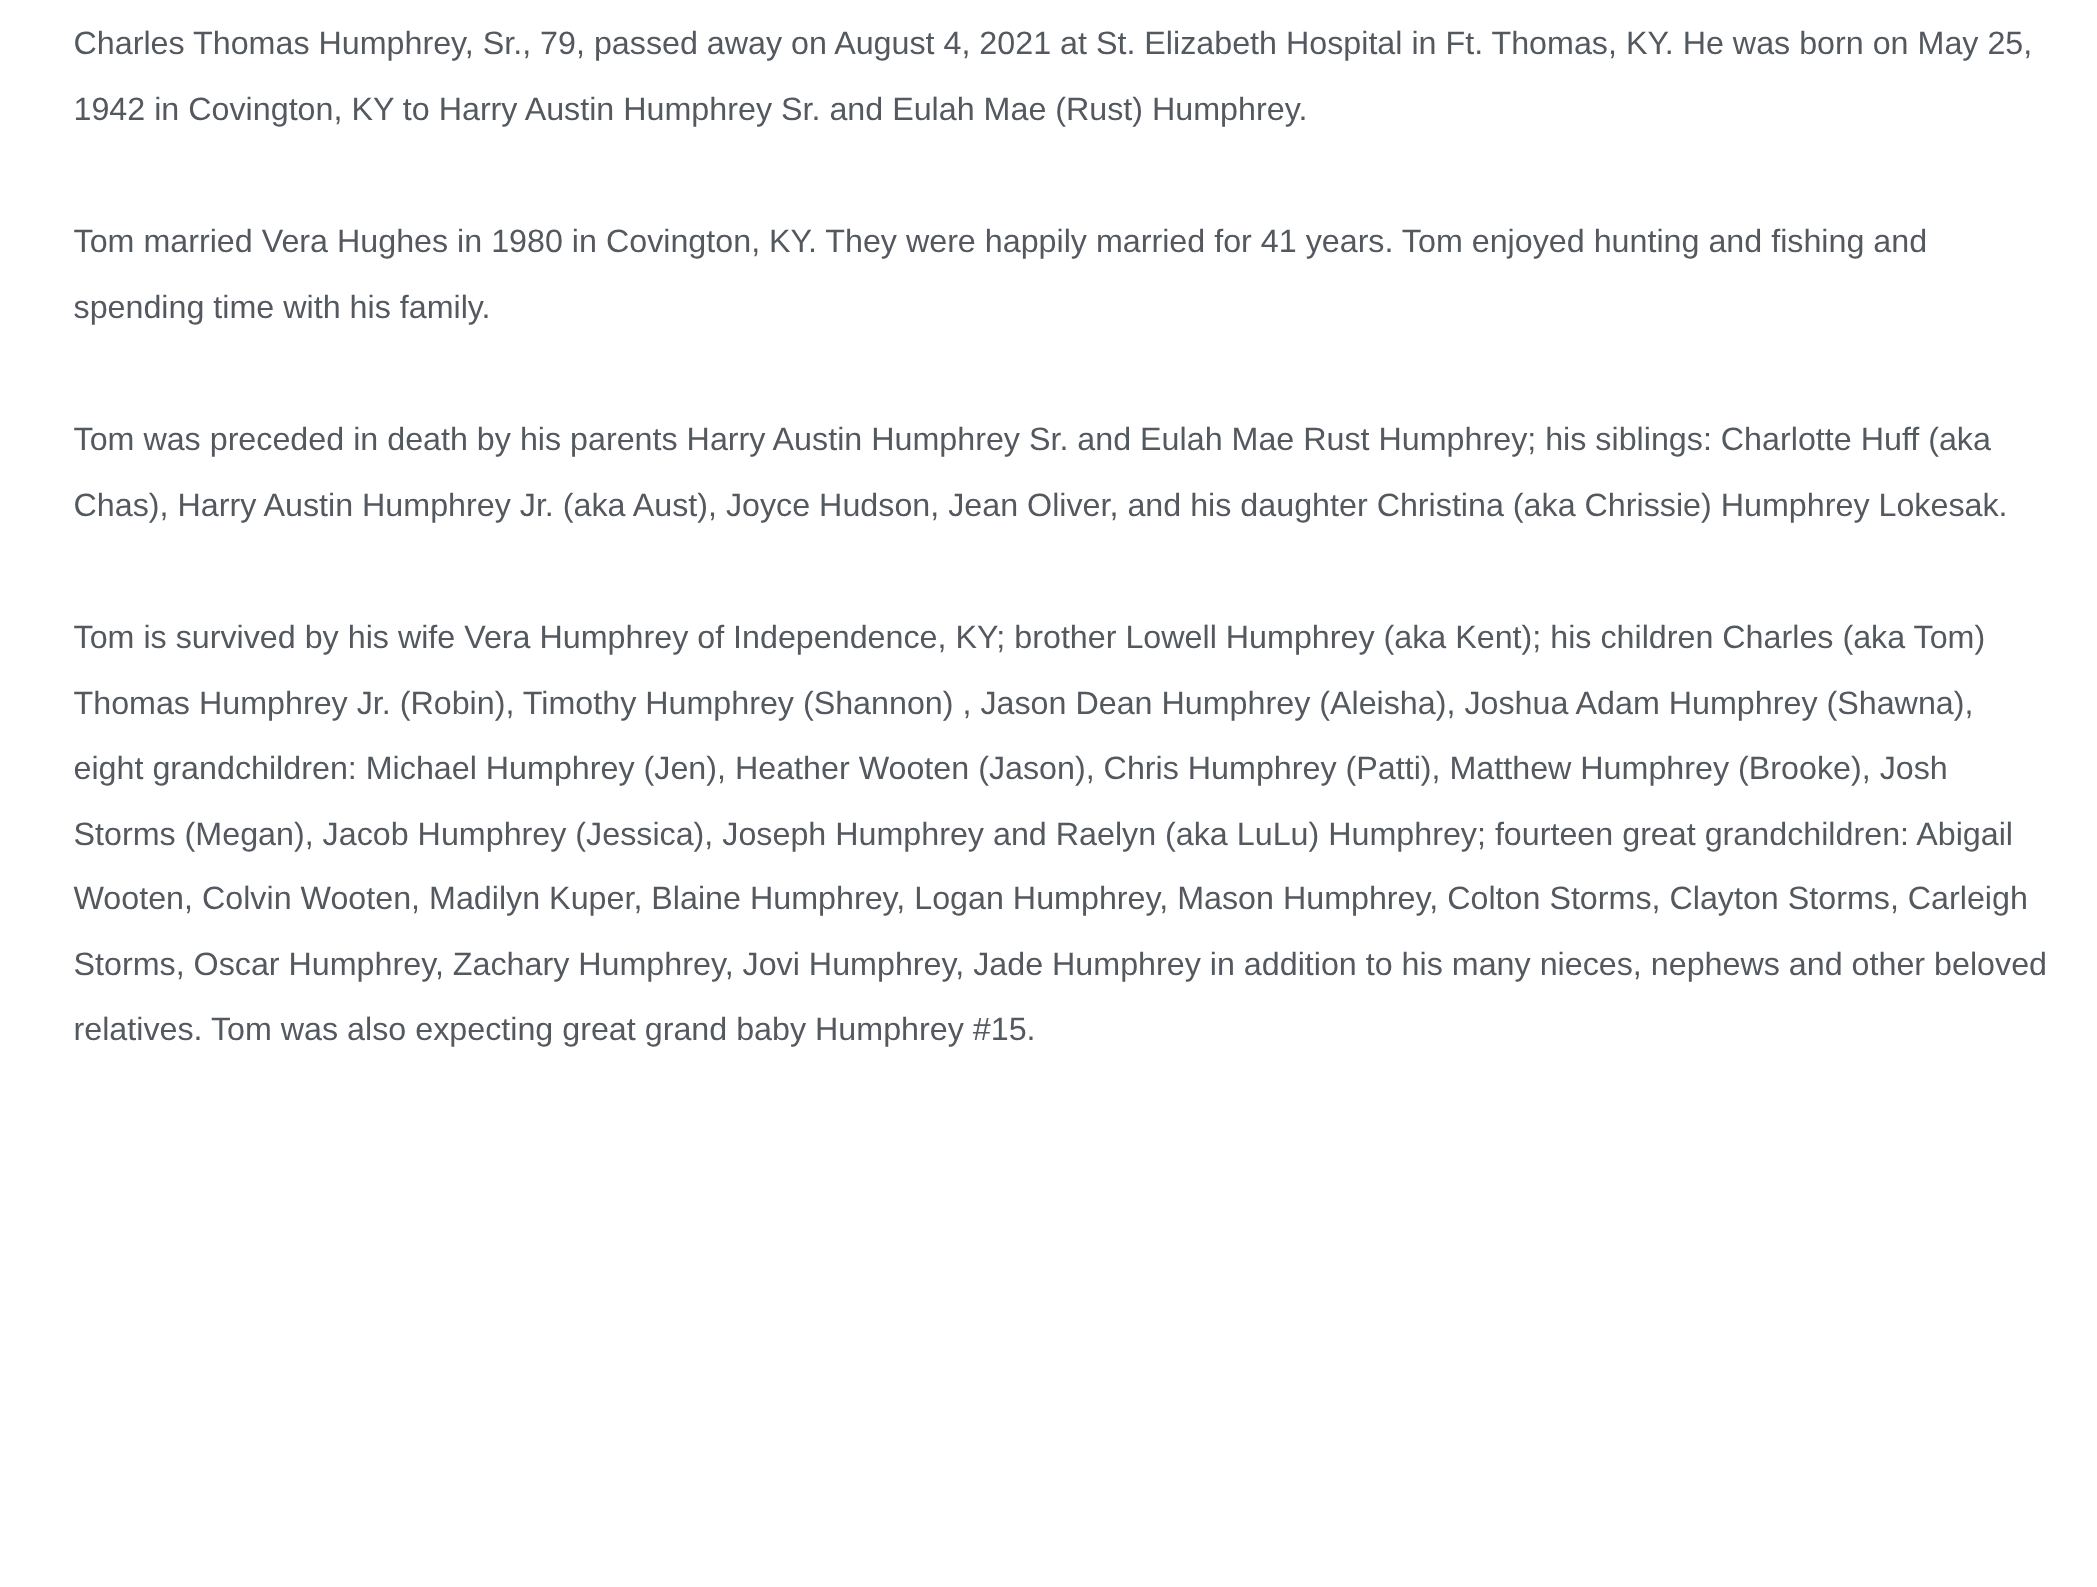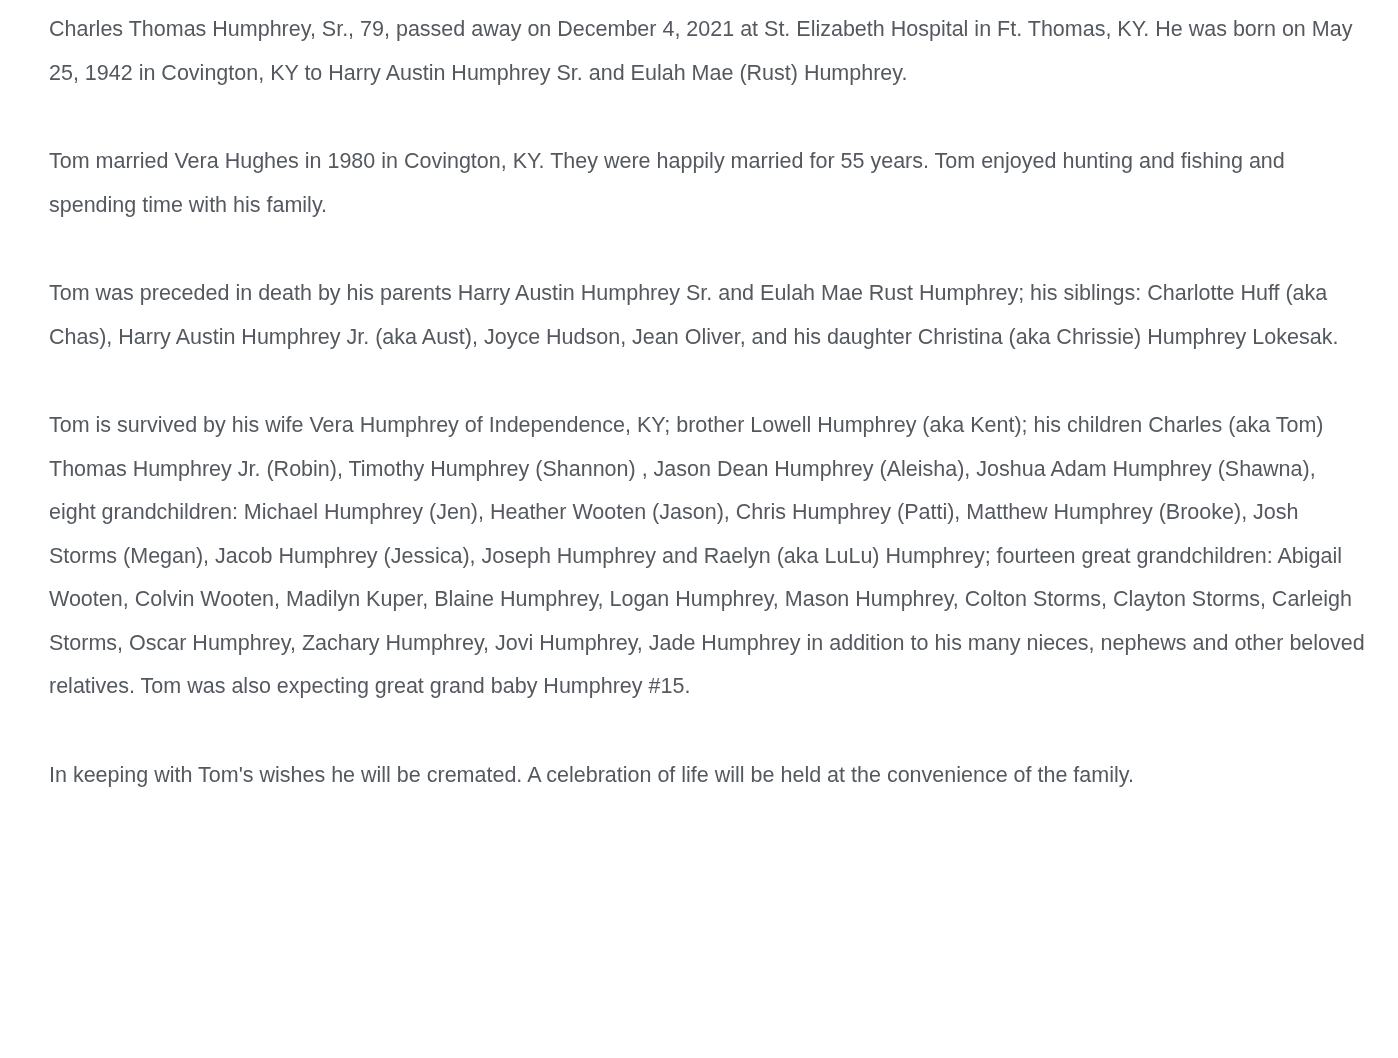--- a/index.html
+++ b/index.html
@@ -26,19 +26,18 @@
   }
   .obituary p {
     margin: 0 0 45px 0;
   }
 </style>
 </head>
 <body>
 
 <div class="page">
   <article class="obituary">
-    <p>Charles Thomas Humphrey, Sr., 79, passed away on December 4, 2021 at St. Elizabeth Hospital in Ft. Thomas, KY. He was born on May 25, 1942 in Covington, KY to Harry Austin Humphrey Sr. and Eulah Mae (Rust) Humphrey.</p>
-    <p>Tom married Vera Hughes in 1980 in Covington, KY. They were happily married for 55 years. Tom enjoyed hunting and fishing and spending time with his family.</p>
+    <p>Charles Thomas Humphrey, Sr., 79, passed away on August 4, 2021 at St. Elizabeth Hospital in Ft. Thomas, KY. He was born on May 25, 1942 in Covington, KY to Harry Austin Humphrey Sr. and Eulah Mae (Rust) Humphrey.</p>
+    <p>Tom married Vera Hughes in 1980 in Covington, KY. They were happily married for 41 years. Tom enjoyed hunting and fishing and spending time with his family.</p>
     <p>Tom was preceded in death by his parents Harry Austin Humphrey Sr. and Eulah Mae Rust Humphrey; his siblings: Charlotte Huff (aka Chas), Harry Austin Humphrey Jr. (aka Aust), Joyce Hudson, Jean Oliver, and his daughter Christina (aka Chrissie) Humphrey Lokesak.</p>
     <p>Tom is survived by his wife Vera Humphrey of Independence, KY; brother Lowell Humphrey (aka Kent); his children Charles (aka Tom) Thomas Humphrey Jr. (Robin), Timothy Humphrey (Shannon) , Jason Dean Humphrey (Aleisha), Joshua Adam Humphrey (Shawna), eight grandchildren: Michael Humphrey (Jen), Heather Wooten (Jason), Chris Humphrey (Patti), Matthew Humphrey (Brooke), Josh Storms (Megan), Jacob Humphrey (Jessica), Joseph Humphrey and Raelyn (aka LuLu) Humphrey; fourteen great grandchildren: Abigail Wooten, Colvin Wooten, Madilyn Kuper, Blaine Humphrey, Logan Humphrey, Mason Humphrey, Colton Storms, Clayton Storms, Carleigh Storms, Oscar Humphrey, Zachary Humphrey, Jovi Humphrey, Jade Humphrey in addition to his many nieces, nephews and other beloved relatives. Tom was also expecting great grand baby Humphrey #15.</p>
-    <p>In keeping with Tom's wishes he will be cremated. A celebration of life will be held at the convenience of the family.</p>
   </article>
 </div>
 
 </body></html>

